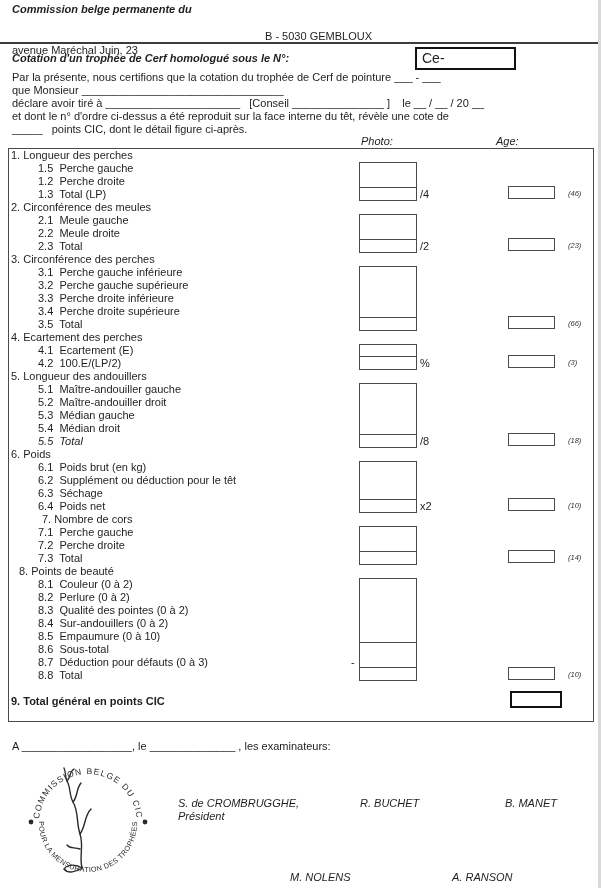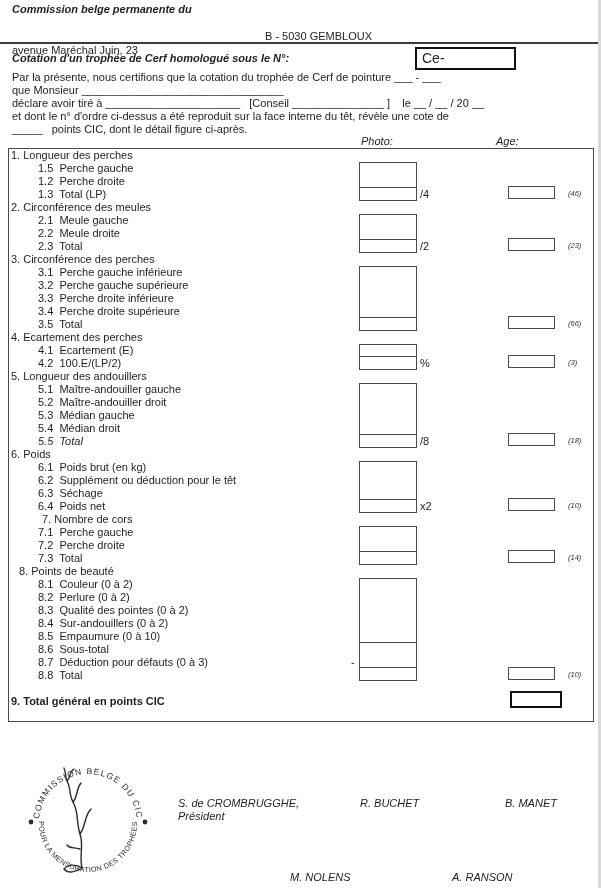--- a/index.html
+++ b/index.html
@@ -143,20 +143,21 @@
       <div class="input-box" style="top: 578px; left: 359px; width: 58px; height: 65px;"></div>
       <div class="input-box" style="top: 642px; left: 359px; width: 58px; height: 27px;"></div>
       <div class="input-box" style="top: 667px; left: 359px; width: 58px; height: 14px;"></div>
       <div class="minus" style="top: 656px; left: 351px;">-</div>
       <div class="score-box" style="top: 667px; left: 508px; width: 47px; height: 13px;"></div>
       <div class="ref-num" style="top: 670px; left: 568px;">(10)</div>
       <div class="trow row-header" id="grand-row" style="top: 695px; left: 11px;">9. Total général en points CIC</div>
       <div id="grand-box"></div>
     </div>
 
+  <div class="abs place-line">A __________________, le ______________ , les examinateurs:</div>
 
   <svg id="stamp" viewBox="0 0 140 140" xmlns="http://www.w3.org/2000/svg">
     <defs>
       <path id="arc-top" d="M 21,71 A 49,49 0 0 1 119,71"></path>
       <path id="arc-bot" d="M 21,71 A 49,49 0 0 0 119,71"></path>
     </defs>
     <text font-size="8.5" letter-spacing="1.2" fill="#2a2a2a" font-family="Liberation Sans, sans-serif">
       <textPath href="#arc-top" startOffset="50%" text-anchor="middle">COMMISSION BELGE DU CIC</textPath>
     </text>
     <text font-size="7.2" letter-spacing="0.4" fill="#2a2a2a" font-family="Liberation Sans, sans-serif">

